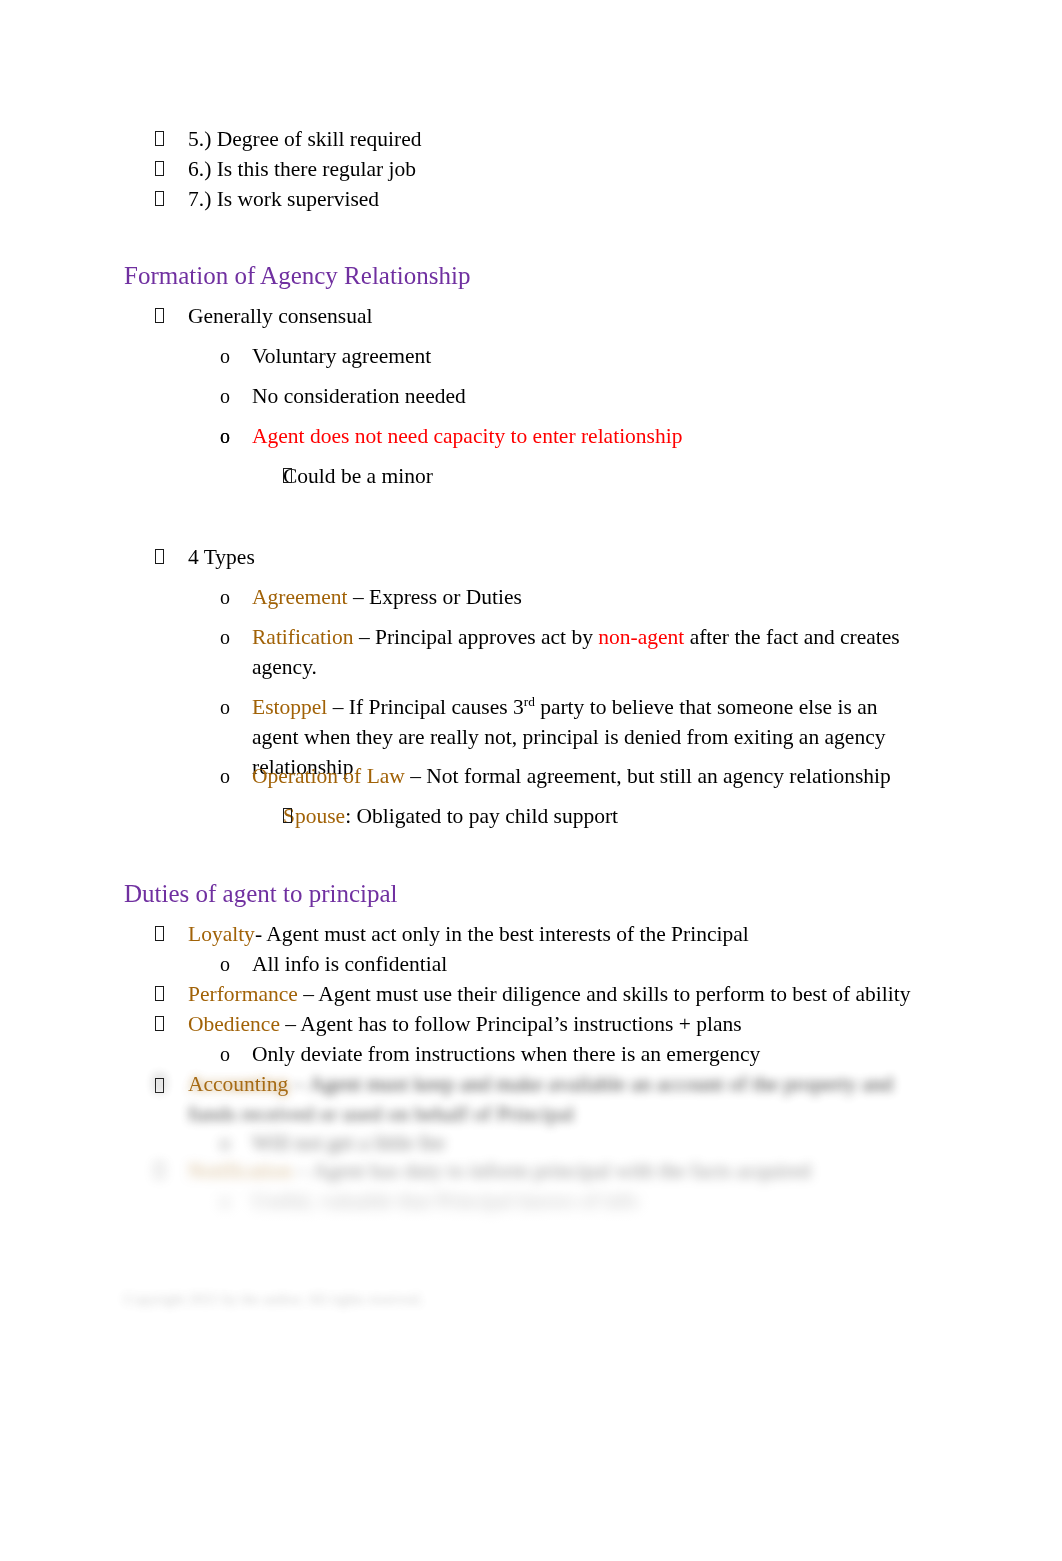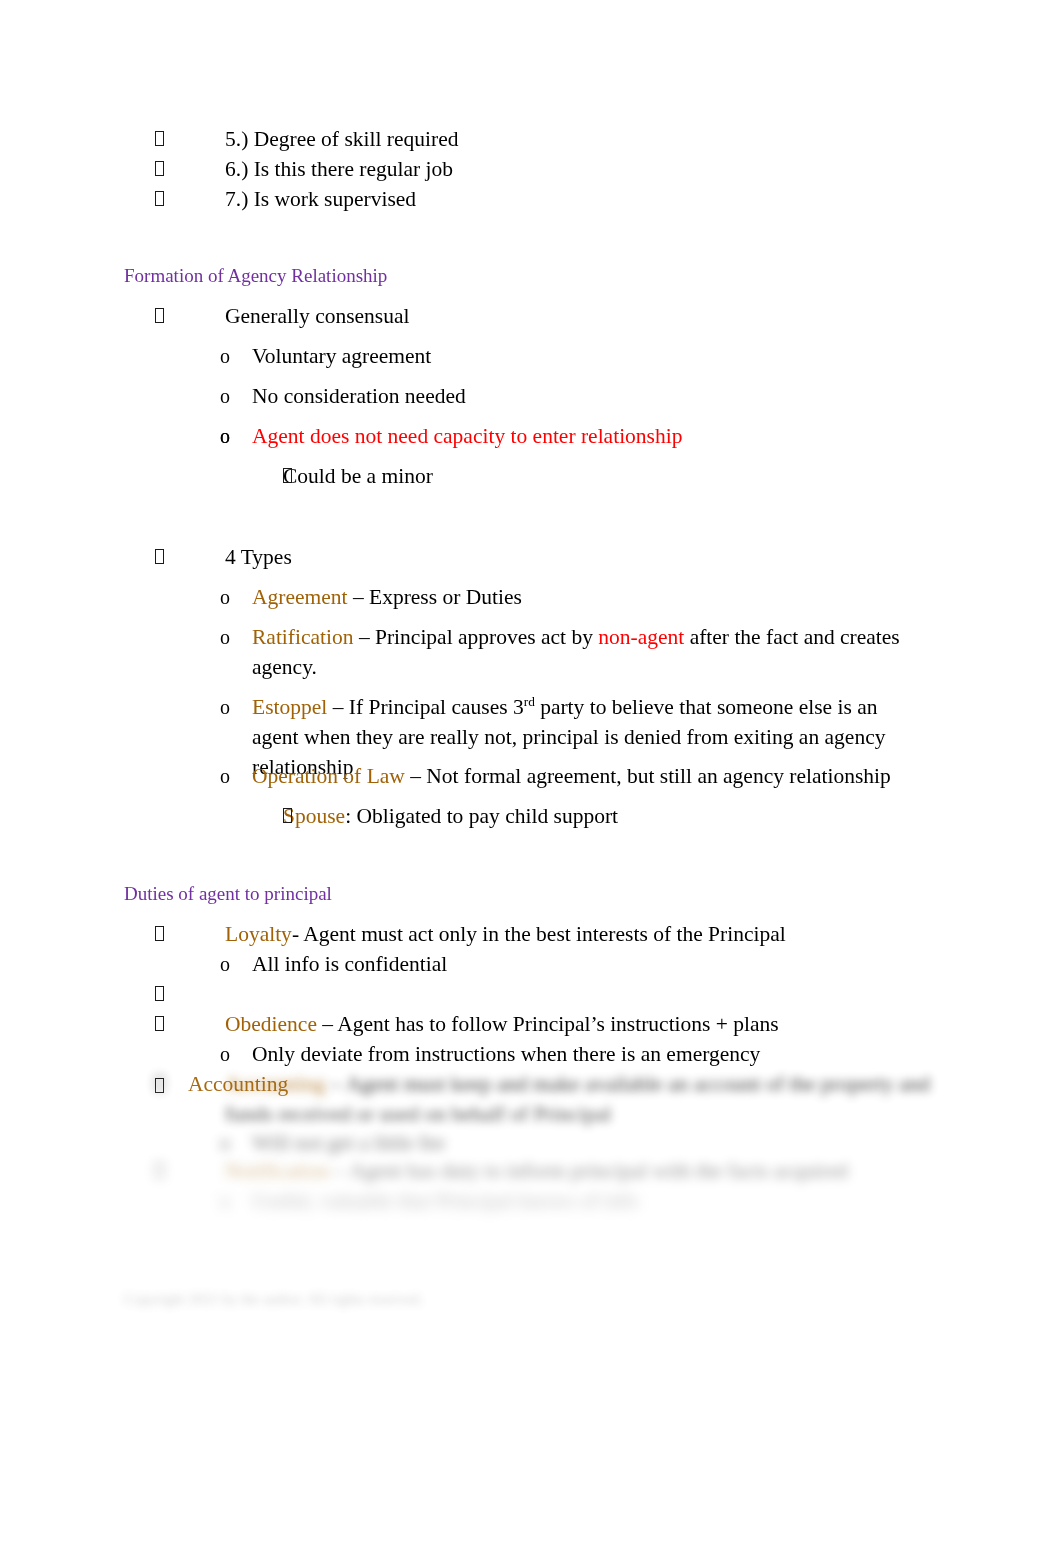--- a/index.html
+++ b/index.html
@@ -68,27 +68,27 @@
     border: 1.3px solid #1a1a1a;
     vertical-align: -2px;
     box-sizing: border-box;
   }
 
   
   .lvl1 { margin-left: 155px; }
   .lvl2 { margin-left: 220px; }
   .lvl3 { margin-left: 283px; }
 
-  .txt1 { padding-left: 50px; margin-left: 20px; }
+  .txt1 { padding-left: 33px; }
   .txt2 { padding-left: 32px; }
   .txt3 { }
 
   
   .heading {
-    font-size: 19px;
+    font-size: 25px;
     line-height: 30px;
     color: #7030A0;
     margin-left: 124px;
     white-space: nowrap;
   }
 
   .blue  { color: #a16207; }
   .red   { color: #FF0000; }
 
   sup { font-size: 0.62em; vertical-align: super; line-height: 0; }
@@ -246,20 +246,21 @@
     </div>
     <div class="line lvl2">
       <span class="bul-o">o</span>
       <span class="txt2">All info is confidential</span>
     </div>
   </div>
 
   <div class="block" style="top:979px; left:0; width:1062px;">
     <div class="line lvl1">
       <span class="bul"><span class="tofu"></span></span>
+      <span class="txt1"><span class="blue">Performance</span><span> – Agent must use their diligence and skills to perform to best of ability</span></span>
     </div>
   </div>
 
   <div class="block" style="top:1009px; left:0; width:1062px;">
     <div class="line lvl1">
       <span class="bul"><span class="tofu"></span></span>
       <span class="txt1"><span class="blue">Obedience</span><span> – Agent has to follow Principal’s instructions + plans</span></span>
     </div>
     <div class="line lvl2">
       <span class="bul-o">o</span>

